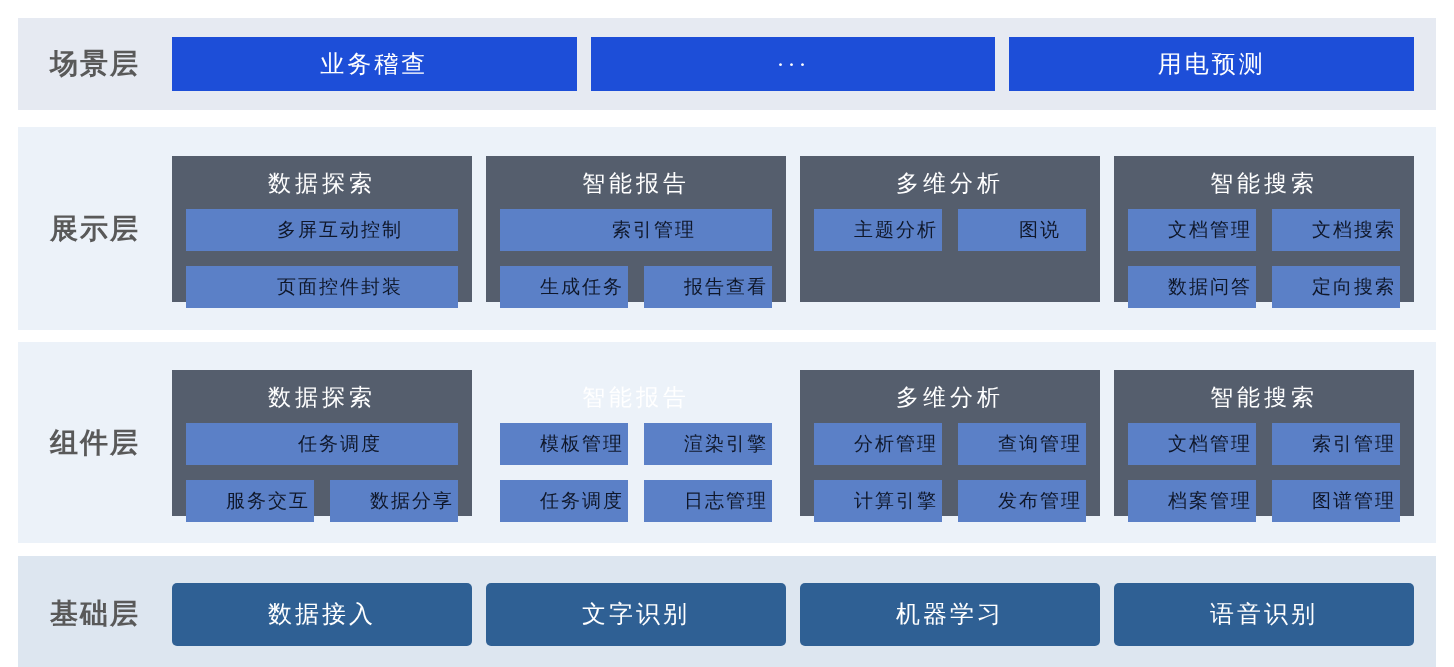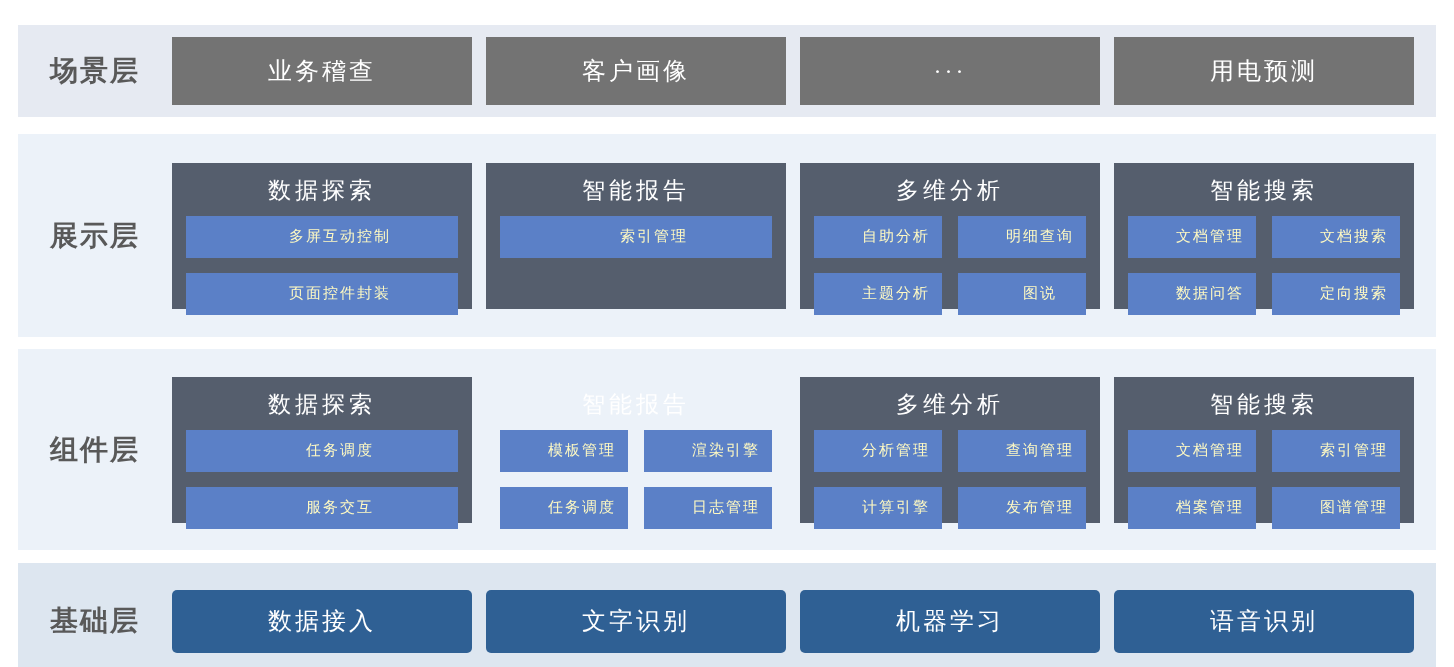--- a/index.html
+++ b/index.html
@@ -7,21 +7,21 @@
     width: 1454px; height: 667px;
     background: #ffffff;
     font-family: "Liberation Sans", "DejaVu Sans", sans-serif;
     overflow: hidden;
   }
   .band {
     display: flex;
     align-items: center;
     margin: 0 18px;
   }
-  .band-scene     { background: #e6eaf2; height: 92px;  margin-top: 25px; }
+  .band-scene     { background: #e6eaf2; height: 92px;  margin-top: 18px; }
   .band-display   { background: #ecf2f9; height: 203px; margin-top: 17px; }
   .band-component { background: #ecf2f9; height: 201px; margin-top: 12px; }
   .band-base      { background: #dde6f0; height: 116px;  margin-top: 13px; }
 
   .layer-label {
     width: 154px;
     text-align: center;
     font-size: 28px;
     font-weight: bold;
     color: #595959;
@@ -34,22 +34,22 @@
     gap: 14px;
     padding-right: 22px;
   }
 
   
   .cjk-serif { font-family: "Liberation Serif", "DejaVu Serif", serif; }
 
   
   .scene-btn {
     flex: 1;
-    height: 68px;
-    background: #737373;
+    height: 54px;
+    background: #1d4ed8;
     color: #ffffff;
     font-size: 24px;
     display: flex;
     align-items: center;
     justify-content: center;
     letter-spacing: 3px;
     cursor: default;
   }
 
   
@@ -64,23 +64,23 @@
     height: 53px;
     line-height: 56px;
     text-align: center;
     color: #ffffff;
     font-size: 23px;
     letter-spacing: 4px;
   }
   .btn-row { display: flex; gap: 16px; margin-bottom: 15px; }
   .btn {
     background: #5b80c7;
-    color: #fef9c3;
+    color: #0f172a;
     height: 42px;
-    font-size: 15px;
+    font-size: 19px;
     display: flex;
     align-items: center;
     justify-content: center;
     letter-spacing: 2px;
     cursor: default;
     padding-left: 36px;
   }
   .btn.full { width: 100%; }
   .btn.half { flex: 1; }
 
@@ -100,21 +100,20 @@
     text-align: center;
   }
 </style>
 </head>
 <body>
 
 <div class="band band-scene">
   <div class="layer-label">场景层</div>
   <div class="band-content">
     <div class="scene-btn cjk-serif">业务稽查</div>
-    <div class="scene-btn cjk-serif">客户画像</div>
     <div class="scene-btn cjk-serif">···</div>
     <div class="scene-btn cjk-serif">用电预测</div>
   </div>
 </div>
 
 <div class="band band-display">
   <div class="layer-label">展示层</div>
   <div class="band-content">
 
     <div class="card">
@@ -125,28 +124,28 @@
       <div class="btn-row">
           <div class="btn full cjk-serif">页面控件封装</div>
         </div>
     </div>
 
     <div class="card">
       <div class="card-title cjk-serif">智能报告</div>
       <div class="btn-row">
           <div class="btn full cjk-serif">索引管理</div>
         </div>
+      <div class="btn-row">
+        <div class="btn half cjk-serif">生成任务</div>
+        <div class="btn half cjk-serif">报告查看</div>
+      </div>
     </div>
 
     <div class="card">
       <div class="card-title cjk-serif">多维分析</div>
-      <div class="btn-row">
-        <div class="btn half cjk-serif">自助分析</div>
-        <div class="btn half cjk-serif">明细查询</div>
-      </div>
       <div class="btn-row">
         <div class="btn half cjk-serif">主题分析</div>
         <div class="btn half cjk-serif">图说</div>
       </div>
     </div>
 
     <div class="card">
       <div class="card-title cjk-serif">智能搜索</div>
       <div class="btn-row">
         <div class="btn half cjk-serif">文档管理</div>
@@ -165,20 +164,21 @@
   <div class="layer-label">组件层</div>
   <div class="band-content">
 
     <div class="card">
       <div class="card-title cjk-serif">数据探索</div>
       <div class="btn-row">
         <div class="btn half cjk-serif">任务调度</div>
       </div>
       <div class="btn-row">
         <div class="btn half cjk-serif">服务交互</div>
+        <div class="btn half cjk-serif">数据分享</div>
       </div>
     </div>
 
     <div class="card ghost">
       <div class="card-title cjk-serif">智能报告</div>
       <div class="btn-row">
         <div class="btn half cjk-serif">模板管理</div>
         <div class="btn half cjk-serif">渲染引擎</div>
       </div>
       <div class="btn-row">

